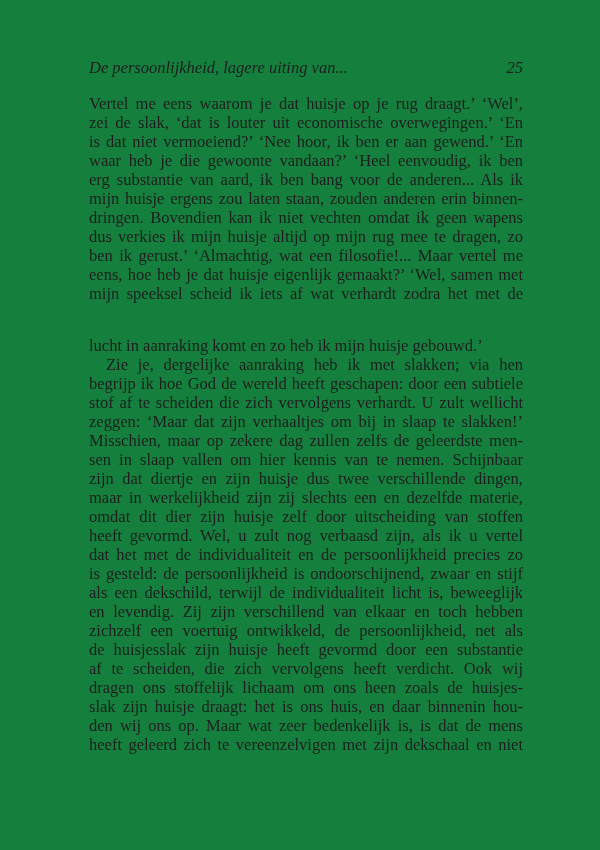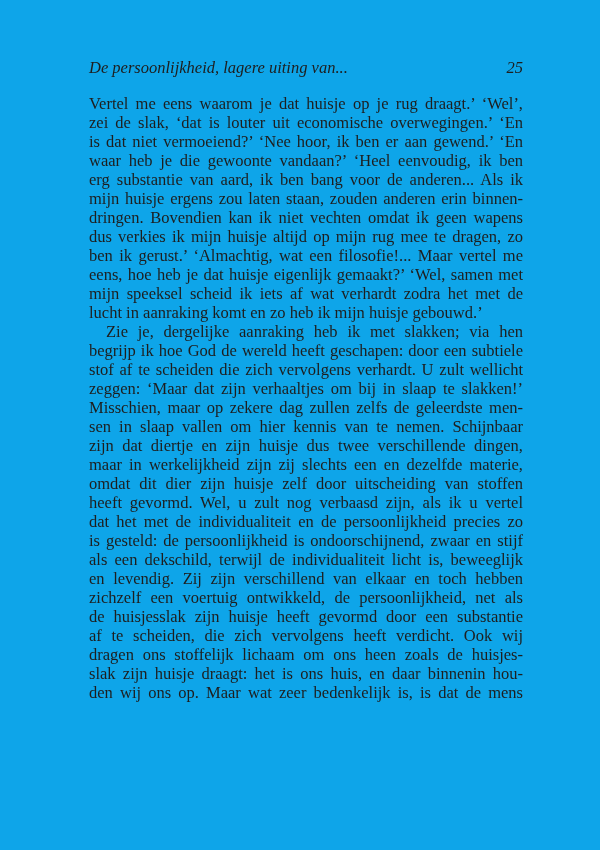--- a/index.html
+++ b/index.html
@@ -4,21 +4,21 @@
 <style>
   html, body {
     margin: 0;
     padding: 0;
     background: #ffffff;
   }
   .page {
     position: relative;
     width: 600px;
     height: 850px;
-    background: #0ea5e9;
+    background: #15803d;
     overflow: hidden;
     font-family: "Liberation Serif", "DejaVu Serif", serif;
     color: #1e1e1e;
   }
   .header {
     position: absolute;
     top: 58px;
     left: 89px;
     width: 434px;
     display: flex;
@@ -40,20 +40,21 @@
   .line {
     text-align: justify;
     text-align-last: justify;
     word-spacing: -0.4px;
     white-space: normal;
   }
   .line.no-just {
     text-align: left;
     text-align-last: left;
     word-spacing: normal;
+    margin-top: 33px;
   }
   .line.indent {
     text-indent: 17px;
   }
 </style>
 </head>
 <body>
 
 <div class="page">
   <div class="header">
@@ -86,14 +87,15 @@
       <div class="line">dat het met de individualiteit en de persoonlijkheid precies zo</div>
       <div class="line">is gesteld: de persoonlijkheid is ondoorschijnend, zwaar en stijf</div>
       <div class="line">als een dekschild, terwijl de individualiteit licht is, beweeglijk</div>
       <div class="line">en levendig. Zij zijn verschillend van elkaar en toch hebben</div>
       <div class="line">zichzelf een voertuig ontwikkeld, de persoonlijkheid, net als</div>
       <div class="line">de huisjesslak zijn huisje heeft gevormd door een substantie</div>
       <div class="line">af te scheiden, die zich vervolgens heeft verdicht. Ook wij</div>
       <div class="line">dragen ons stoffelijk lichaam om ons heen zoals de huisjes-</div>
       <div class="line">slak zijn huisje draagt: het is ons huis, en daar binnenin hou-</div>
       <div class="line">den wij ons op. Maar wat zeer bedenkelijk is, is dat de mens</div>
+      <div class="line">heeft geleerd zich te vereenzelvigen met zijn dekschaal en niet</div>
     </div>
 </div>
 
 </body></html>

